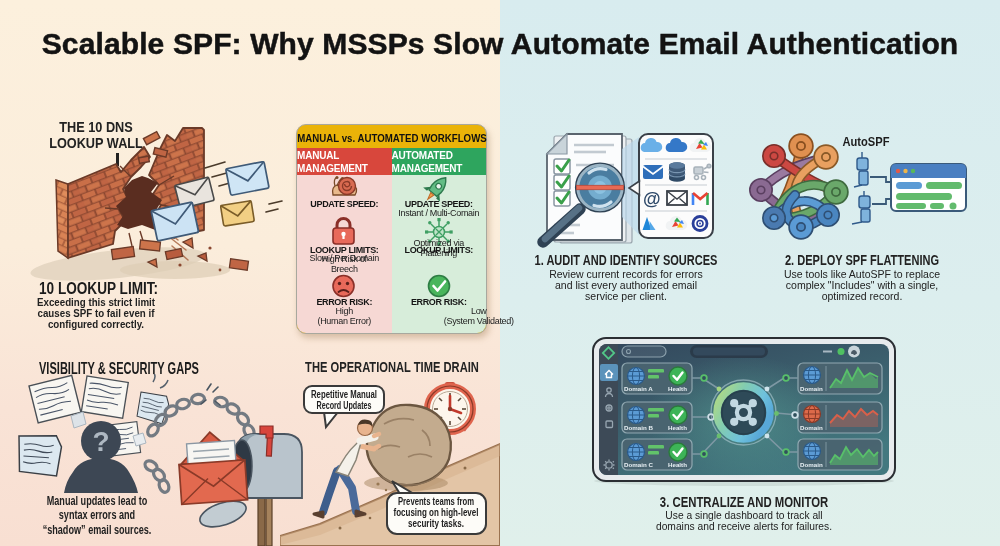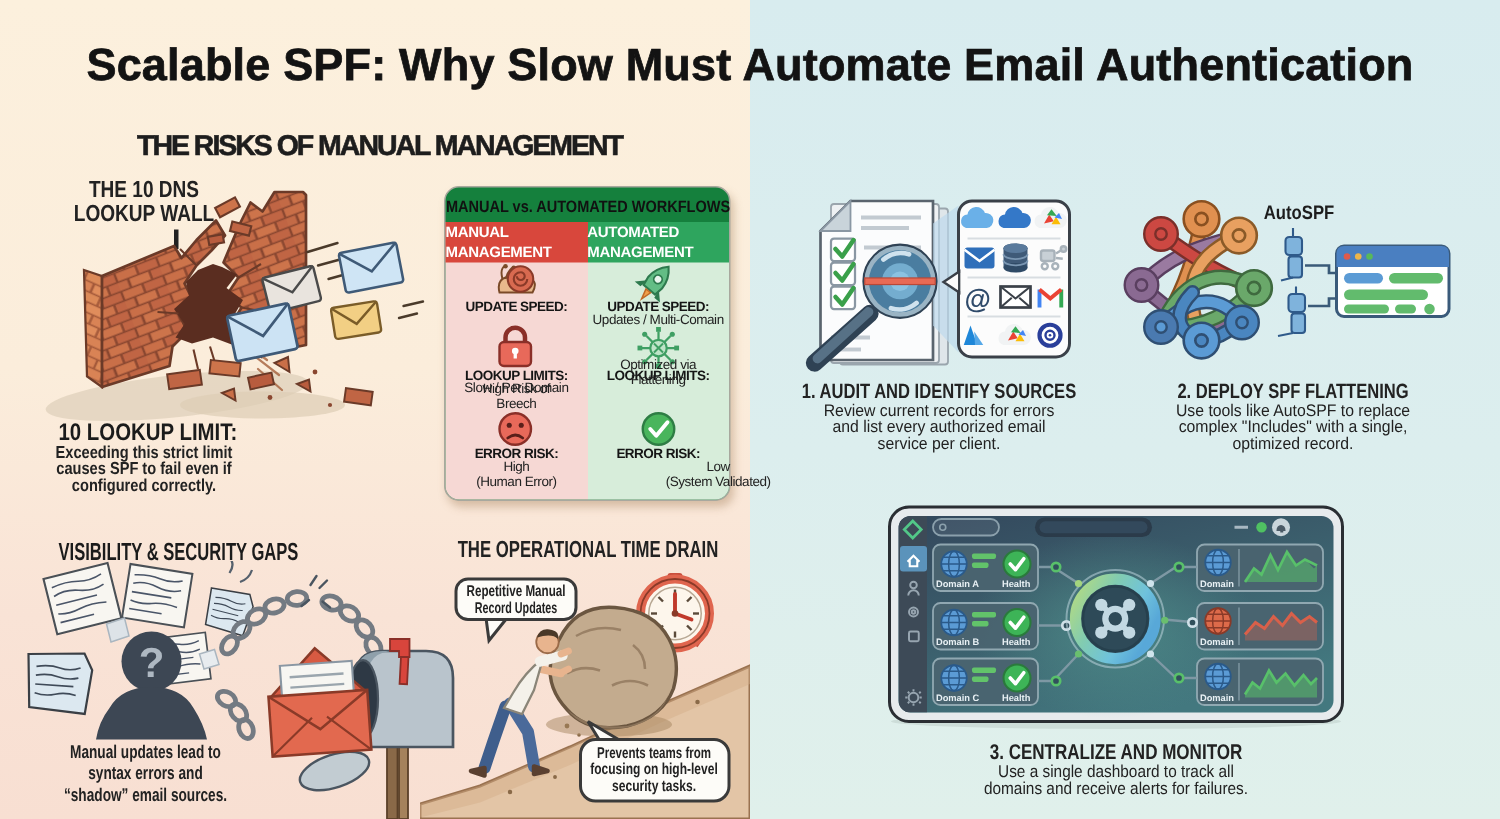--- a/index.html
+++ b/index.html
@@ -10,22 +10,21 @@
 .title{left:0;top:27px;width:1000px;text-align:center;font-size:30px;font-weight:bold;color:#131313;letter-spacing:0.12px;-webkit-text-stroke:0.5px #131313;}
 .h2{font-size:19px;font-weight:bold;color:#1d1d1d;text-align:center;letter-spacing:-1.35px;white-space:nowrap;transform:translateX(-50%);-webkit-text-stroke:0.4px #1d1d1d;}
 .cc{text-align:center;white-space:nowrap;color:#222;}
 </style>
 </head>
 <body>
 <div id="stage">
 <div class="abs bgL"></div>
 <div class="abs bgR"></div>
 
-<div class="abs title">Scalable SPF: Why Slow Must Automate Email Authentication</div>
-<div class="abs h2" style="left:253px;top:87px;">THE RISKS OF MANUAL MANAGEMENT</div>
+<div class="abs title">Scalable SPF: Why MSSPs Slow Automate Email Authentication</div>
 
 <div class="abs cc" style="left:96px;top:119px;font-weight:bold;font-size:15.5px;line-height:15.5px;transform:translateX(-50%) scaleX(0.82);">THE 10 DNS<br>LOOKUP WALL</div>
 <div class="abs" style="left:116px;top:153px;width:2.5px;height:13px;background:#222;"></div>
 
 <svg id="wall" class="abs" style="left:20px;top:120px;" width="270" height="190" viewBox="0 0 270 190">
 <defs>
 <pattern id="brick" width="30" height="13" patternUnits="userSpaceOnUse" patternTransform="rotate(-21)">
   <rect width="30" height="13" fill="#8a4730"></rect>
   <rect x="0.8" y="0.8" width="13.4" height="5.4" fill="#c96f48"></rect>
   <rect x="15.8" y="0.8" width="13.4" height="5.4" fill="#c06544"></rect>
@@ -108,21 +107,21 @@
 </g>
 <g transform="rotate(-9 217 94)">
 <rect x="202" y="83" width="31" height="21" rx="2" fill="#f2cf84" stroke="#7a5c28" stroke-width="1.6"></rect>
 <path d="M202,83 L217.5,96 L233,83" fill="none" stroke="#7a5c28" stroke-width="1.6"></path>
 </g>
 </svg>
 
 <div class="abs" style="left:39px;top:280px;font-size:16px;font-weight:bold;color:#1b1b1b;transform-origin:0 0;transform:scaleX(0.85);white-space:nowrap;">10 LOOKUP LIMIT:</div>
 <div class="abs cc" style="left:96px;top:295.5px;font-size:11.6px;line-height:11.3px;font-weight:bold;transform:translateX(-50%) scaleX(0.84);">Exceeding this strict limit<br>causes SPF to fail even if<br>configured correctly.</div>
 
-<div class="abs" style="left:296px;top:124px;width:189px;height:208px;background:#15803d;border:1.5px solid #a8a89e;border-radius:10px;box-shadow:2px 4px 6px rgba(150,110,70,0.35);">
+<div class="abs" style="left:296px;top:124px;width:189px;height:208px;background:#eab308;border:1.5px solid #a8a89e;border-radius:10px;box-shadow:2px 4px 6px rgba(150,110,70,0.35);">
   <div style="position:absolute;left:94.5px;top:7px;font-weight:bold;font-size:11px;color:#111;white-space:nowrap;transform:translateX(-50%) scaleX(0.88);">MANUAL vs. AUTOMATED WORKFLOWS</div>
   <div style="position:absolute;left:0;top:23px;width:94.5px;height:185px;background:#f6d8d4;border-radius:0 0 0 9px;"></div>
   <div style="position:absolute;left:94.5px;top:23px;width:94.5px;height:185px;background:#d7edda;border-radius:0 0 9px 0;"></div>
   <div style="position:absolute;left:0;top:23px;width:94.5px;height:27px;background:#d8473c;color:#fff;font-weight:bold;font-size:10px;line-height:12.5px;padding-top:2px;box-sizing:border-box;letter-spacing:-0.2px;">MANUAL<br>MANAGEMENT</div>
   <div style="position:absolute;left:94.5px;top:23px;width:94.5px;height:27px;background:#2ea55e;color:#fff;font-weight:bold;font-size:10px;line-height:12.5px;padding-top:2px;box-sizing:border-box;letter-spacing:-0.2px;">AUTOMATED<br>MANAGEMENT</div>
   <svg id="tico" style="position:absolute;left:0;top:50px;" width="189" height="158" viewBox="0 0 189 158">
 
   <g>
     <path d="M36,20 Q34,12 40,10 L56,10 Q62,13 58,20 Z" fill="#e8b98c" stroke="#7a4a28" stroke-width="1.3"></path>
     <path d="M38,11 Q36,4 40,2 M40,11 Q42,5 45,3" fill="none" stroke="#7a4a28" stroke-width="1.3"></path>
@@ -181,21 +180,21 @@
     <path d="M136.5,111 L140.5,115.5 L148,106.5" fill="none" stroke="#fff" stroke-width="2.6" stroke-linecap="round" stroke-linejoin="round"></path>
   </g>
   </svg>
   <div class="tl" style="left:0px;top:74px;">UPDATE SPEED:</div>
   <div class="tv" style="left:0px;top:84px;margin-top:45px;">Slow / Per Domain</div>
   <div class="tl" style="left:0px;top:120px;">LOOKUP LIMITS:</div>
   <div class="tv" style="left:0px;top:130px;">High Risk of<br>Breech</div>
   <div class="tl" style="left:0px;top:172px;">ERROR RISK:</div>
   <div class="tv" style="left:0px;top:182px;">High<br>(Human Error)</div>
   <div class="tl" style="left:94.5px;top:74px;">UPDATE SPEED:</div>
-  <div class="tv" style="left:94.5px;top:84px;">Updates / Multi-Comain</div>
+  <div class="tv" style="left:94.5px;top:84px;">Instant / Multi-Comain</div>
   <div class="tl" style="left:94.5px;top:120px;">LOOKUP LIMITS:</div>
   <div class="tv" style="left:94.5px;top:114px;">Optimized via<br>Flattening</div>
   <div class="tl" style="left:94.5px;top:172px;">ERROR RISK:</div>
   <div class="tv" style="left:94.5px;top:182px;padding-left:40px;">Low<br>(System Validated)</div>
 </div>
 
 <div class="abs" style="left:39px;top:359px;font-size:16.5px;font-weight:bold;color:#1b1b1b;transform-origin:0 0;transform:scaleX(0.67);white-space:nowrap;">VISIBILITY &amp; SECURITY GAPS</div>
 <svg id="vis" class="abs" style="left:5px;top:374px;" width="300" height="172" viewBox="0 0 300 172">
 <defs>
 <g id="paper">

